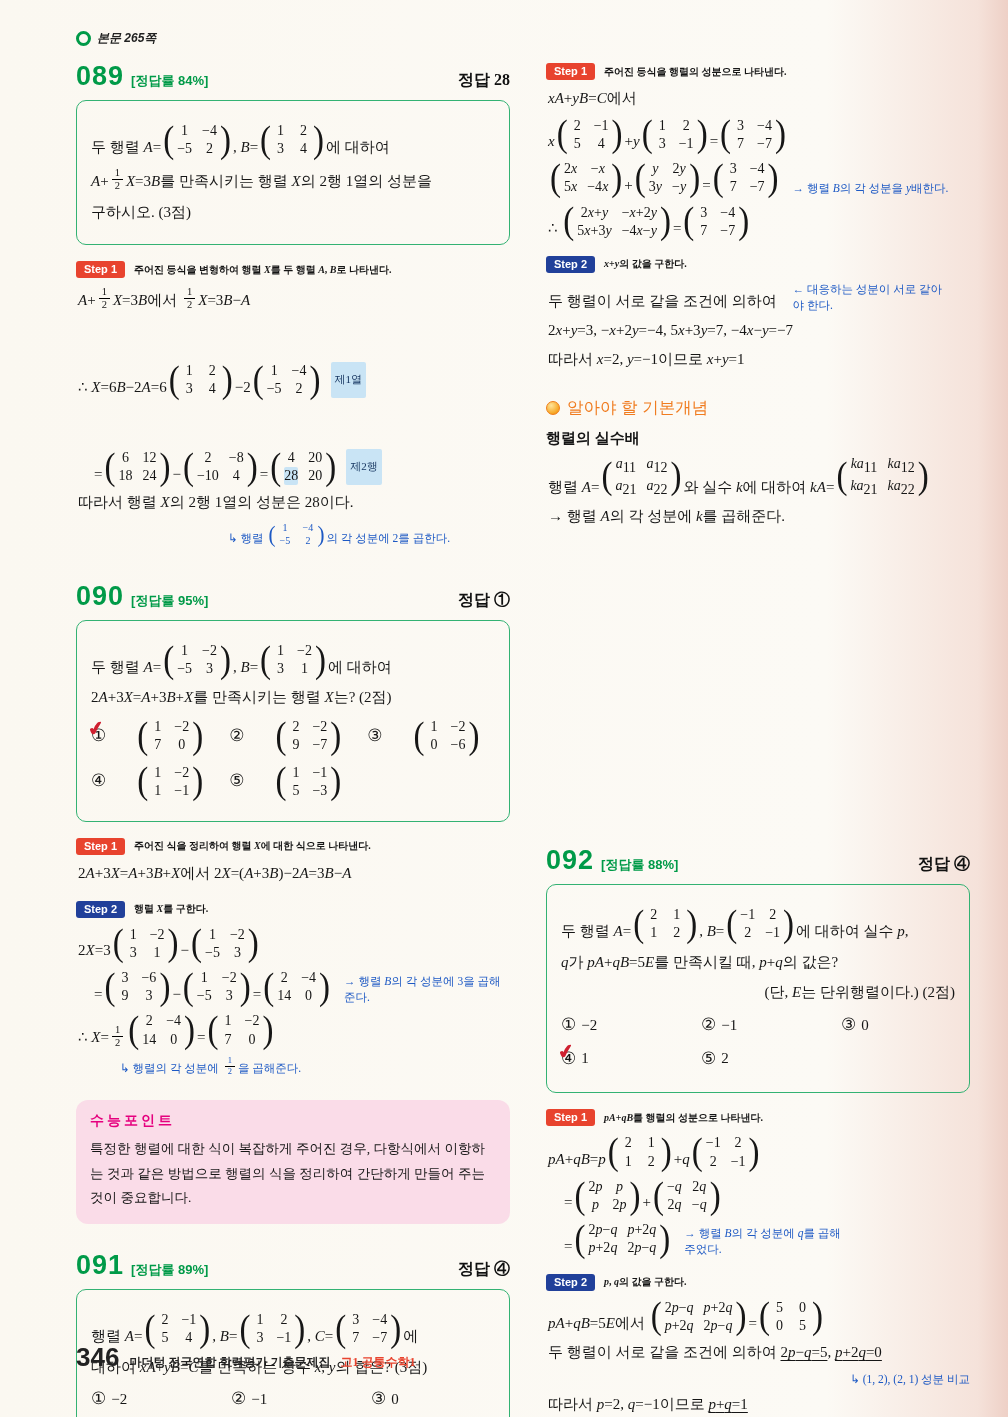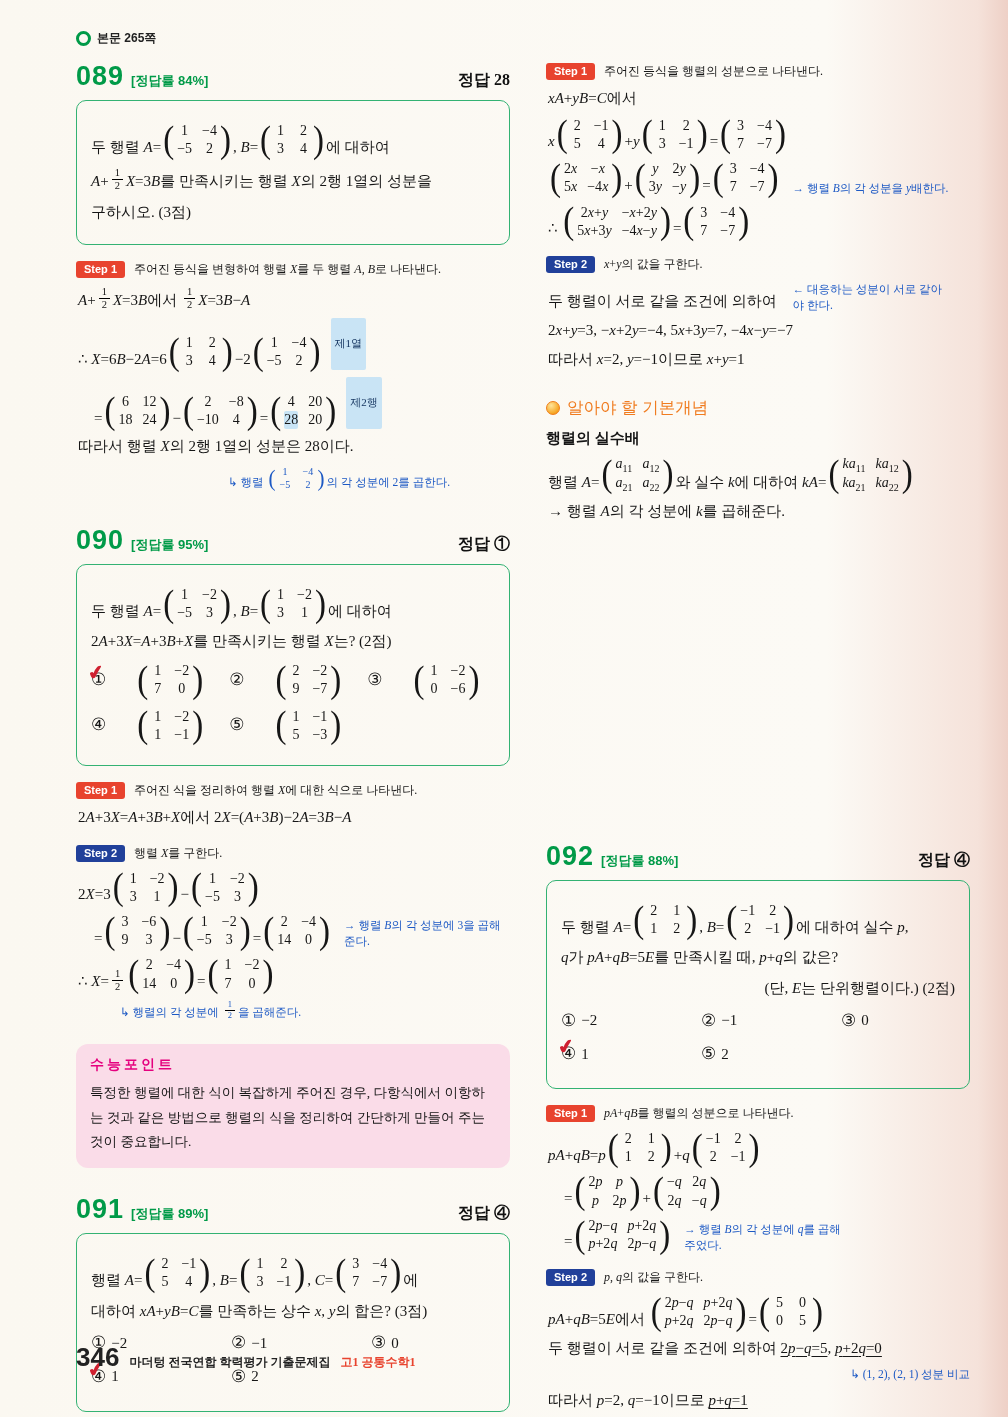--- a/index.html
+++ b/index.html
@@ -1,62 +1,62 @@
 <!DOCTYPE html>
 <html style="--green: #009a48; --box_green: #33b273; --step1_red: #e8432e; --step2_blue: #21409a; --annotation_blue: #1d59c4; --pink_bg: #fadce8; --pink_title: #e5007e; --concept_orange: #f07c20; --check_red: #cf2030; --highlight_bg: #c9e4f5;"><head>
 <meta charset="utf-8">
 <style>
   html,body{margin:0;padding:0;}
   .page{position:relative;width:1008px;height:1417px;box-sizing:border-box;overflow:hidden;
     padding:30px 38px 0 76px;
     background:linear-gradient(90deg,#fbf8f1 0%,#fcfaf5 82%,#f5e2da 97%,#eed0c6 100%);
     font-family:"Liberation Serif",serif;color:#161616;}
   .topref{display:flex;align-items:center;font-family:"Liberation Sans",sans-serif;
-    font-size:12px;font-weight:700;color:#222;margin-bottom:14px;}
+    font-size:12px;font-weight:700;color:#222;margin-bottom:14px;font-style:italic;}
   .refdot{width:9px;height:9px;border:3px solid var(--green);border-radius:50%;display:inline-block;margin-right:6px;}
   .cols{display:flex;gap:36px;}
   .colL{width:434px;flex:none;}
   .colR{flex:1;min-width:0;padding-top:2px;}
   .psec{margin-bottom:24px;}
   .phead{display:flex;align-items:baseline;margin-bottom:8px;}
   .pnum{font-family:"Liberation Sans",sans-serif;font-weight:800;font-size:27px;color:var(--green);letter-spacing:1px;}
   .prate{font-family:"Liberation Sans",sans-serif;font-weight:700;font-size:13px;color:var(--green);margin-left:7px;}
   .pans{margin-left:auto;font-weight:800;font-size:16px;color:#111;}
   .pbox{border:1.8px solid var(--box_green);border-radius:10px;padding:12px 14px;margin-bottom:16px;font-size:15px;}
   .pbox .mline{margin:9px 0;}
   .step{display:flex;align-items:center;margin:16px 0 8px;}
   .badge{font-family:"Liberation Sans",sans-serif;font-size:11px;font-weight:700;color:#fff;
     padding:2px 8px 3px;border-radius:3px;margin-right:9px;flex:none;}
   .badge.s1{background:var(--step1_red);}
   .badge.s2{background:var(--step2_blue);}
-  .stitle{font-size:12px;font-weight:400;}
+  .stitle{font-size:10px;font-weight:700;}
   .sol{margin-left:2px;}
   .mline{display:flex;align-items:flex-end;flex-wrap:wrap;margin:7px 0;font-size:15px;line-height:1.45;}
   .mline.i1{margin-left:16px;}
   .mline.rt{justify-content:flex-end;}
   .mline.blue{color:var(--annotation_blue);font-size:11.5px;}
   .mline.blue .mat .p{font-size:21px;}
   .mline.blue .mcell{font-size:10px;}
   .mline.blue .frac{font-size:8.5px;}
   .mline.ind2{margin-left:150px;}
   .mline.ind1{margin-left:42px;}
   .tx{white-space:pre-wrap;}
   .ex i{font-family:"Liberation Serif",serif;}
-  sub{font-size:10px;}
+  sub{font-size:14px;}
   .u{text-decoration:underline;text-underline-offset:3px;}
   .mat{display:inline-flex;align-items:center;margin:0 3px;}
   .mat .p{font-family:"Liberation Serif",serif;font-weight:400;font-size:33px;line-height:1;transform:scaleY(1.12);margin:0 -1px;}
   .mgrid{display:grid;column-gap:10px;padding:0 4px;}
   .mcell{text-align:center;font-size:14px;line-height:1.3;min-width:13px;}
   .mcell.hl{background:var(--highlight_bg);border-radius:2px;}
   .frac{display:inline-flex;flex-direction:column;align-items:center;font-size:10.5px;line-height:1.15;margin:0 3px;vertical-align:middle;}
   .fn{border-bottom:1px solid #000;padding:0 3px;}
   .fd{padding:0 3px;}
   .bann{color:var(--annotation_blue);font-size:11.5px;line-height:1.4;margin-left:12px;max-width:160px;display:inline-block;}
-  .hlab{background:var(--highlight_bg);color:#13335e;font-size:11px;padding:18px 4px;border-radius:2px;margin-left:8px;align-self:flex-end;}
+  .hlab{background:var(--highlight_bg);color:#13335e;font-size:11px;padding:10px 4px;border-radius:2px;margin-left:8px;align-self:flex-end;margin-top:44px;}
   .chnum{font-size:17px;margin-right:5px;position:relative;flex:none;}
   .check{position:absolute;left:-3px;top:-9px;color:var(--check_red);font-size:19px;font-weight:700;transform:rotate(-10deg);}
   .chrow{display:flex;align-items:center;gap:24px;margin:10px 0 2px;}
   .choices3{display:grid;grid-template-columns:140px 140px auto;align-items:center;margin:8px 0 0;}
   .cho{display:flex;align-items:center;}
   .pinkbox{background:var(--pink_bg);padding:12px 14px 14px;margin:22px 0 26px;border-radius:12px;}
   .pk-title{color:var(--pink_title);font-family:"Liberation Sans",sans-serif;font-weight:800;font-size:14px;letter-spacing:3px;margin-bottom:7px;}
   .pk-body{font-size:13.5px;line-height:1.8;}
   .concept{margin-top:26px;}
   .concept-head{display:flex;align-items:center;color:var(--concept_orange);font-weight:400;font-size:16.5px;margin-bottom:10px;font-family:"Liberation Sans",sans-serif;}

